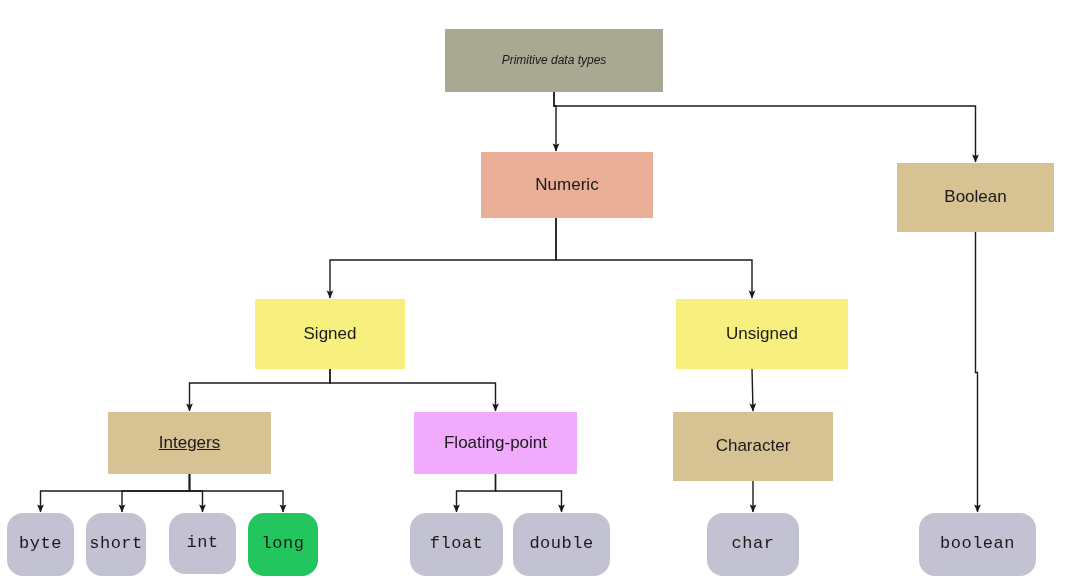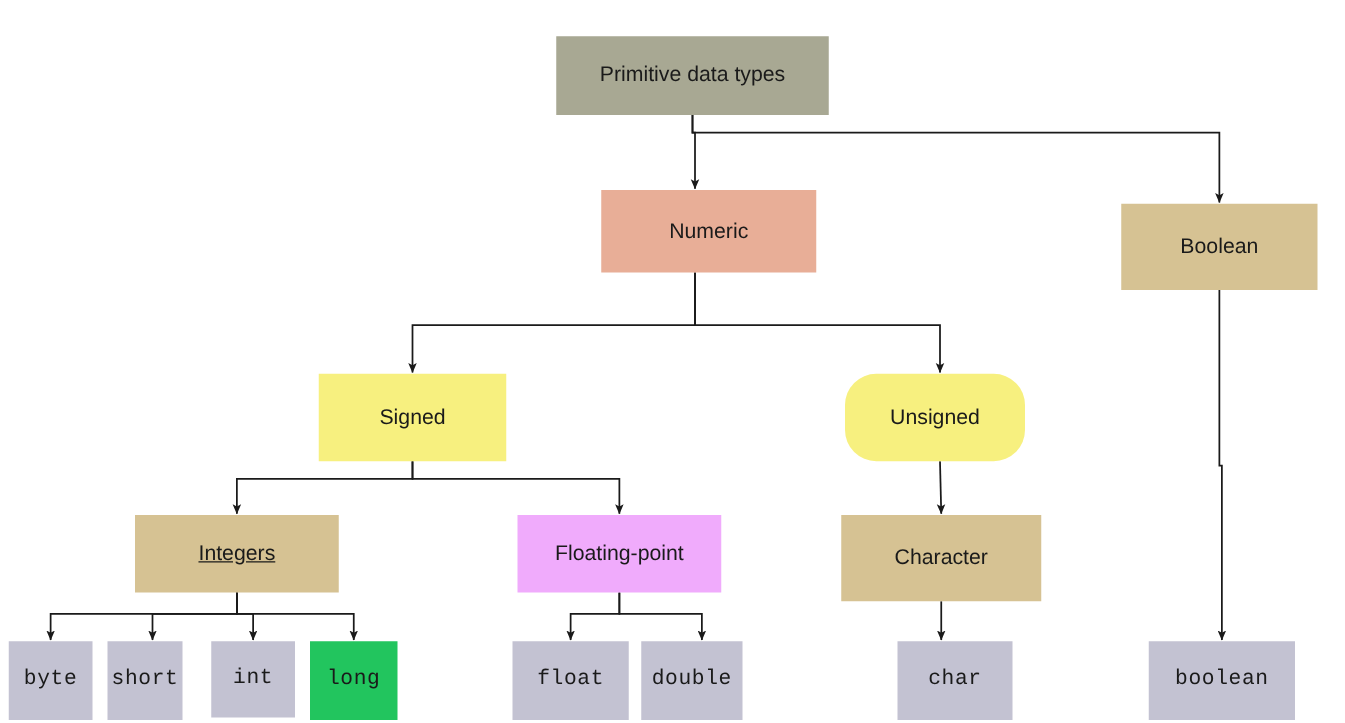--- a/index.html
+++ b/index.html
@@ -32,26 +32,27 @@
     align-items: center;
     justify-content: center;
     text-align: center;
     color: #1a1a1a;
     line-height: 1.1;
   }
   .node-label {
     display: block;
     padding: 0 4px;
   }
-  .lvl-root   { font-size: 17px; }
+  .lvl-root   { font-size: 12px; font-style: italic; }
   .lvl-mid    { font-size: 17px; }
   .lvl-leaf   {
     font-family: "Liberation Mono", "DejaVu Sans Mono", monospace;
     font-size: 17px;
     letter-spacing: 0.5px;
+    border-radius: 16px;
   }
 </style>
 </head>
 <body>
 
 <div id="diagram-root">
 
   <svg id="edge-layer" viewBox="0 0 1076 578" width="1076" height="578">
     <defs>
       <marker id="arrowhead" markerWidth="9" markerHeight="9" refX="7.6" refY="4" orient="auto" markerUnits="userSpaceOnUse">
@@ -83,21 +84,21 @@
       </div>
       <div class="node lvl-mid" style="left: 481px; top: 152px; width: 172px; height: 66px; background: rgb(232, 174, 151);">
         <span class="node-label">Numeric</span>
       </div>
       <div class="node lvl-mid" style="left: 897px; top: 163px; width: 157px; height: 69px; background: rgb(214, 194, 147);">
         <span class="node-label">Boolean</span>
       </div>
       <div class="node lvl-mid" style="left: 255px; top: 299px; width: 150px; height: 70px; background: rgb(247, 240, 127);">
         <span class="node-label">Signed</span>
       </div>
-      <div class="node lvl-mid" style="left: 676px; top: 299px; width: 144px; height: 70px; background: rgb(247, 240, 127); border-radius: 25px;">
+      <div class="node lvl-mid" style="left: 676px; top: 299px; width: 172px; height: 70px; background: rgb(247, 240, 127);">
         <span class="node-label">Unsigned</span>
       </div>
       <div class="node lvl-mid" style="left: 108px; top: 412px; width: 163px; height: 62px; background: rgb(214, 194, 147); text-decoration: underline;">
         <span class="node-label">Integers</span>
       </div>
       <div class="node lvl-mid" style="left: 414px; top: 412px; width: 163px; height: 62px; background: #f0abfc;">
         <span class="node-label">Floating-point</span>
       </div>
       <div class="node lvl-mid" style="left: 673px; top: 412px; width: 160px; height: 69px; background: rgb(214, 194, 147);">
         <span class="node-label">Character</span>
@@ -110,24 +111,24 @@
       </div>
       <div class="node lvl-leaf" style="left: 169px; top: 513px; width: 67px; height: 61px; background: rgb(195, 194, 210);">
         <span class="node-label">int</span>
       </div>
       <div class="node lvl-leaf" style="left: 248px; top: 513px; width: 70px; height: 63px; background: #22c55e;">
         <span class="node-label">long</span>
       </div>
       <div class="node lvl-leaf" style="left: 410px; top: 513px; width: 93px; height: 63px; background: rgb(195, 194, 210);">
         <span class="node-label">float</span>
       </div>
-      <div class="node lvl-leaf" style="left: 513px; top: 513px; width: 81px; height: 63px; background: rgb(195, 194, 210);">
+      <div class="node lvl-leaf" style="left: 513px; top: 513px; width: 97px; height: 63px; background: rgb(195, 194, 210);">
         <span class="node-label">double</span>
       </div>
-      <div class="node lvl-leaf" style="left: 707px; top: 513px; width: 92px; height: 63px; background: rgb(195, 194, 210); margin-left: 11px;">
+      <div class="node lvl-leaf" style="left: 707px; top: 513px; width: 92px; height: 63px; background: rgb(195, 194, 210);">
         <span class="node-label">char</span>
       </div>
       <div class="node lvl-leaf" style="left: 919px; top: 513px; width: 117px; height: 63px; background: rgb(195, 194, 210);">
         <span class="node-label">boolean</span>
       </div>
     </div>
 
 </div>
 
 </body></html>

